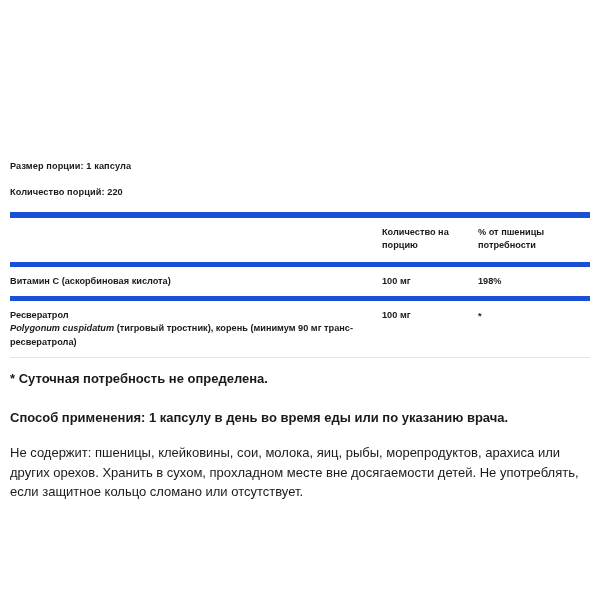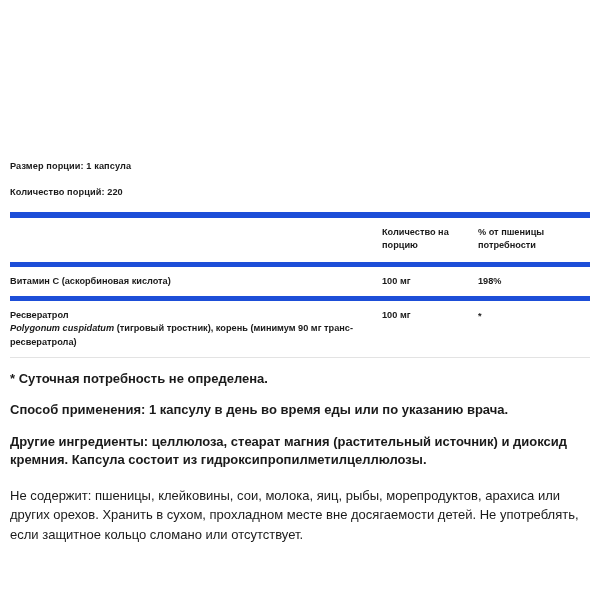--- a/index.html
+++ b/index.html
@@ -89,21 +89,21 @@
   }
 
   .note {
     font-size: 13px;
     font-weight: bold;
     line-height: 1.4;
     margin: 0;
     color: #1a1a1a;
   }
   .note.footnote { margin-top: 12px; }
-  .note.usage { margin-top: 13px; }
+  .note.usage { margin-top: 21px; }
   .note.other { margin-top: 14px; }
 
   .note.warning {
     font-weight: normal;
     margin-top: 16px;
     line-height: 1.5;
   }
 </style>
 </head>
 <body>
@@ -142,18 +142,17 @@
           <td>100 мг</td>
           <td><span class="dv-star">*</span></td>
         </tr>
       </tbody>
     </table>
 
     <p class="note footnote">* Суточная потребность не определена.</p>
 
     <p class="note usage">Способ применения: 1 капсулу в день во время еды или по указанию врача.</p>
 
-    <p class="note other">Другие ингредиенты: целлюлоза, стеарат магния (растительный источник) и диоксид кремния. Капсула состоит из гидроксипропилметилцеллюлозы.</p>
 
     <p class="note warning"> Не содержит: пшеницы, клейковины, сои, молока, яиц, рыбы, морепродуктов, арахиса или других орехов. Хранить в сухом, прохладном месте вне досягаемости детей. Не употреблять, если защитное кольцо сломано или отсутствует.</p>
 
   </div>
 </div>
 
 </body></html>

